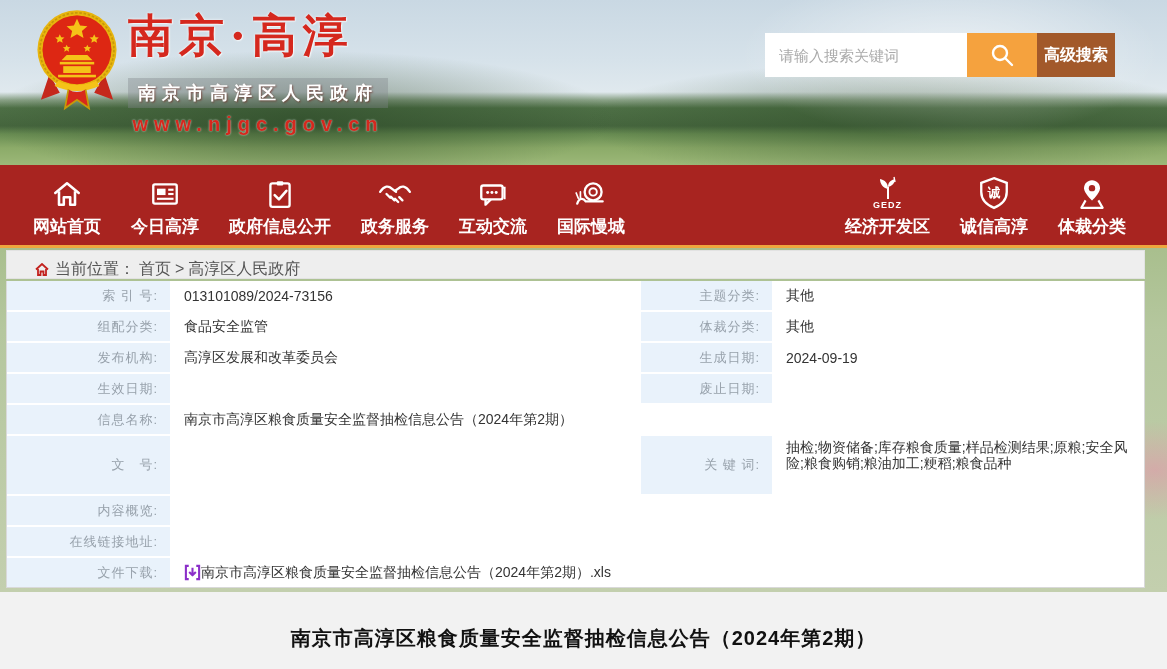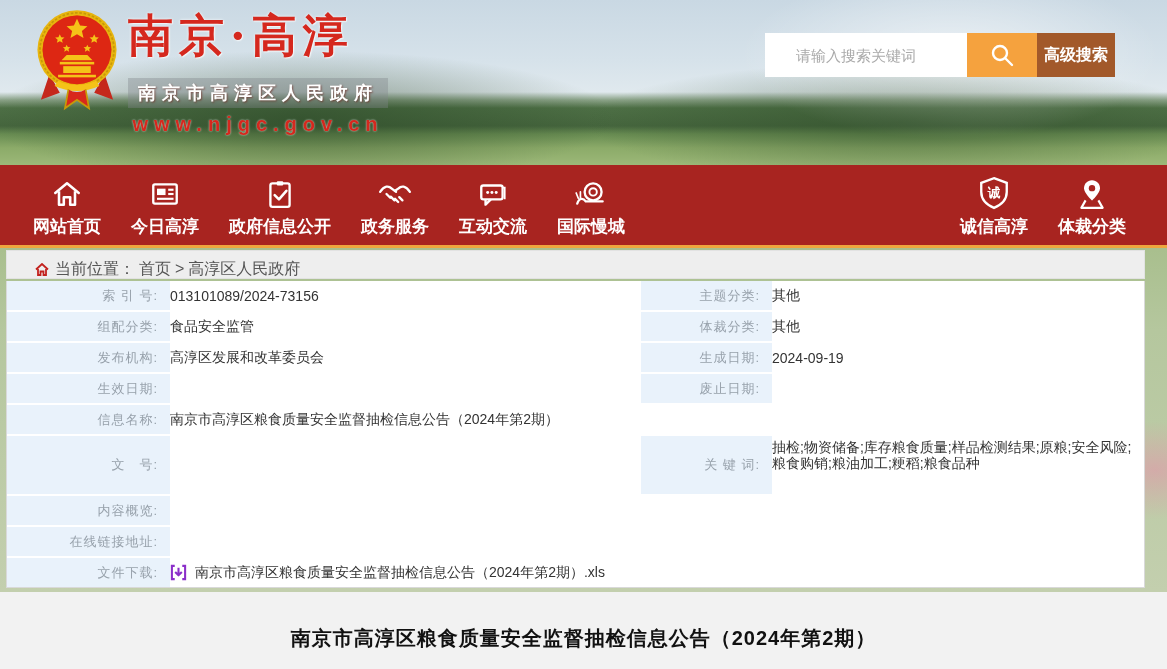--- a/index.html
+++ b/index.html
@@ -39,21 +39,21 @@
     text-shadow:1px 1px 2px rgba(110,40,30,.65); white-space:nowrap;
   }
   .brand-url{
     margin-top:5px; text-align:center; color:#d5281e; font-weight:bold;
     font-size:20px; letter-spacing:6px; white-space:nowrap;
     text-shadow:0 0 2px rgba(255,255,255,.8);
   }
   .search-bar{ position:absolute; left:765px; top:33px; display:flex; height:44px; }
   .search-input{
     width:202px; height:44px; border:none; outline:none; background:#fff;
-    padding:0 31px; font-size:15px; color:#333;
+    padding:0 14px; font-size:15px; color:#333;
   }
   .search-input::placeholder{ color:#aaa; }
   .search-btn{
     width:70px; height:44px; border:none; background:#f5a23e; cursor:pointer;
     display:flex; align-items:center; justify-content:center;
   }
   .adv-btn{
     width:78px; height:44px; border:none; background:#a2592a; cursor:pointer;
     color:#fff; font-size:16px; font-weight:bold;
   }
@@ -84,27 +84,27 @@
   .bc-home-icon{ margin-right:6px; display:flex; }
 
   .info-table{ background:#fff; border-left:1px solid #d9d9d9; border-right:1px solid #d9d9d9; }
   .irow{ display:flex; margin-bottom:2px; background:#fff; }
   .irow:last-child{ margin-bottom:0; border-bottom:1px solid #d9d9d9; }
   .cell{ min-height:29px; display:flex; align-items:center; font-size:13px; }
   .lbl{
     background:#e9f2fb; color:#97a1ab; justify-content:flex-end;
     padding-right:12px; letter-spacing:1px; flex-shrink:0;padding-left:12px;
   }
-  .val{ color:#333; background:#fff; font-size:14px; }
+  .val{ color:#333; padding-left:14px; background:#fff; font-size:14px; }
   .w-l1{ width:163px; } .w-v1{ width:468px; margin-right:3px; }
   .w-l2{ width:131px; } .w-v2{ flex:1; }
   .w-vfull{ flex:1; }
   .row-tall .cell{ min-height:58px; }
   .keywords-val{ line-height:16px; padding-top:3px; padding-bottom:3px; align-items:flex-start; }
-  .dl-link{ display:flex; align-items:center; gap:8px; color:#333; text-decoration:none; cursor:pointer; }
+  .dl-link{ display:flex; align-items:center; gap:0; color:#333; text-decoration:none; cursor:pointer; }
 
   
   .article-area{ position:absolute; top:592px; left:0; width:1167px; height:77px; background:#f2f2f2; }
   .article-title{
     margin-top:33px; text-align:center; font-size:20px; font-weight:bold; color:#111;
     letter-spacing:1px;
   }
 </style>
 </head>
 <body>
@@ -216,20 +216,32 @@
             <path d="M5,19 L3,14 M7,19 L7,13" fill="none" stroke="#fff" stroke-width="1.6" stroke-linecap="round"></path>
           </svg>
       </span>
       <span class="nav-label">国际慢城</span>
     </a>
 
     <span class="nav-spacer"></span>
 
     <a class="nav-item">
       <span class="nav-icon">
+        <svg width="30" height="26" viewBox="0 0 30 26">
+            <path d="M15,24 V12" stroke="#fff" stroke-width="2" fill="none"></path>
+            <path d="M15,14 C10,13 7,9 7,4 C12,5 15,8 15,14 Z" fill="#fff"></path>
+            <path d="M15,12 C19,11 22,8 22,4 C18,5 15,7 15,12 Z" fill="#fff"></path>
+            <path d="M21,2 l1,5" stroke="#fff" stroke-width="1.4"></path>
+          </svg>
+        <span class="gedz-caption">GEDZ</span>
+      </span>
+      <span class="nav-label">经济开发区</span>
+    </a>
+    <a class="nav-item">
+      <span class="nav-icon">
         <svg width="32" height="34" viewBox="0 0 30 32">
             <path d="M15,2 L27,6.5 V15 C27,22 22,27 15,30 C8,27 3,22 3,15 V6.5 Z" fill="none" stroke="#fff" stroke-width="2.2"></path>
             <text x="15" y="20" text-anchor="middle" font-size="12" font-weight="bold" fill="#fff">诚</text>
           </svg>
       </span>
       <span class="nav-label">诚信高淳</span>
     </a>
     <a class="nav-item">
       <span class="nav-icon">
         <svg width="32" height="32" viewBox="0 0 30 30">

